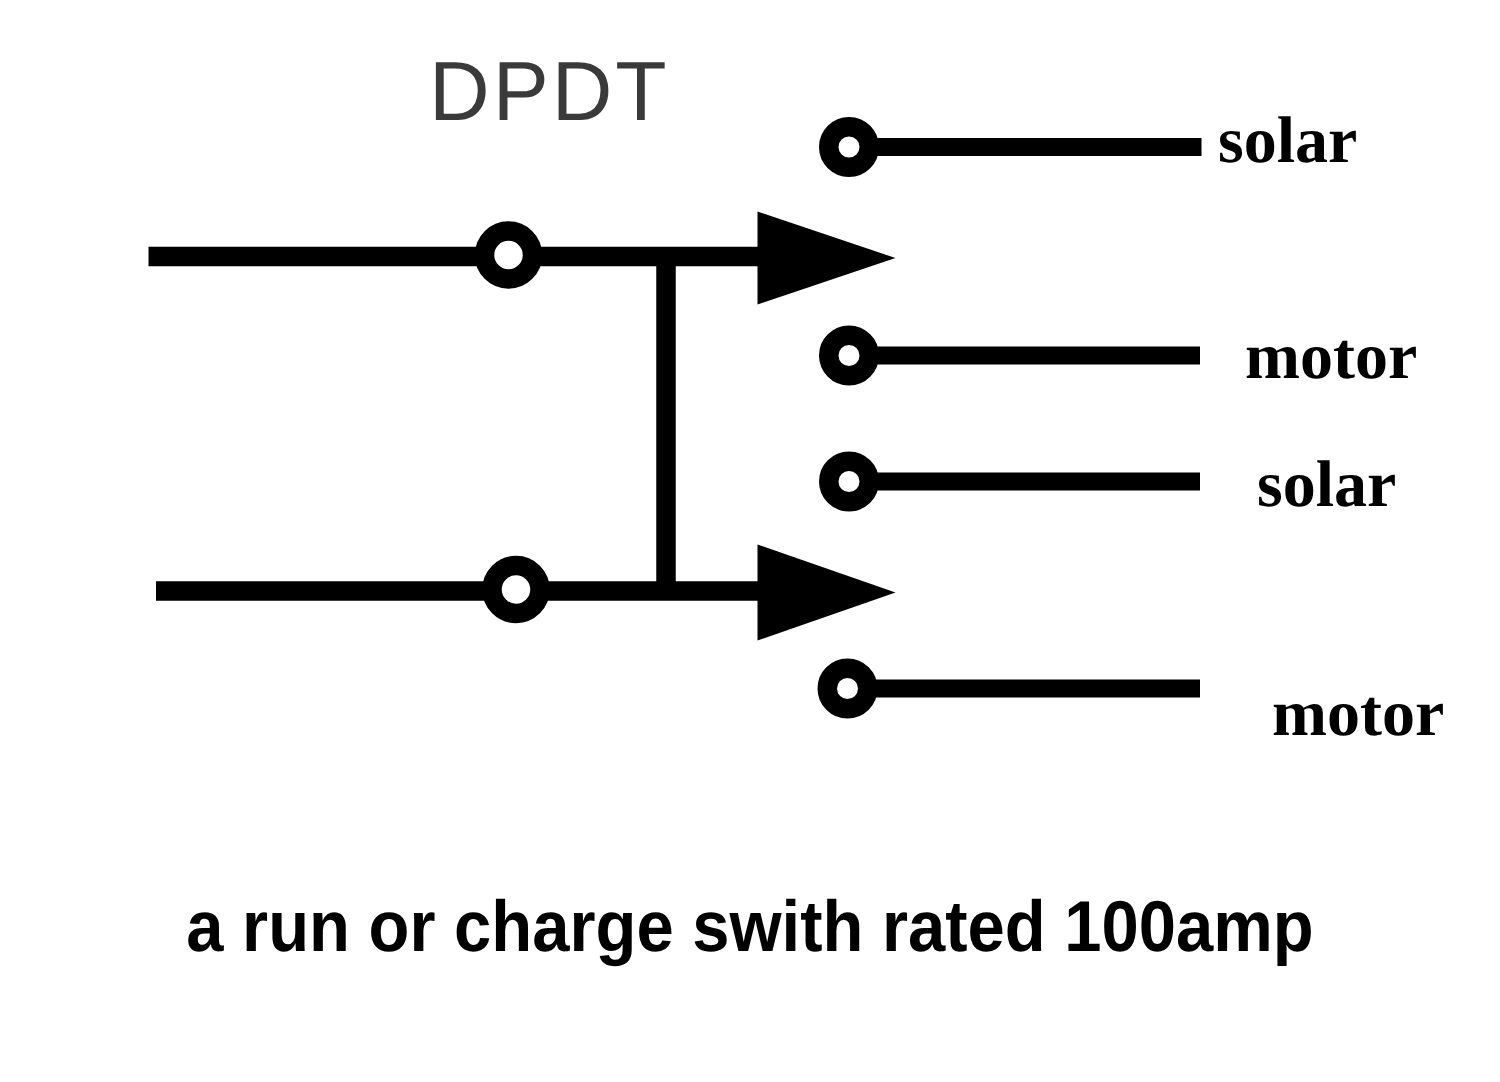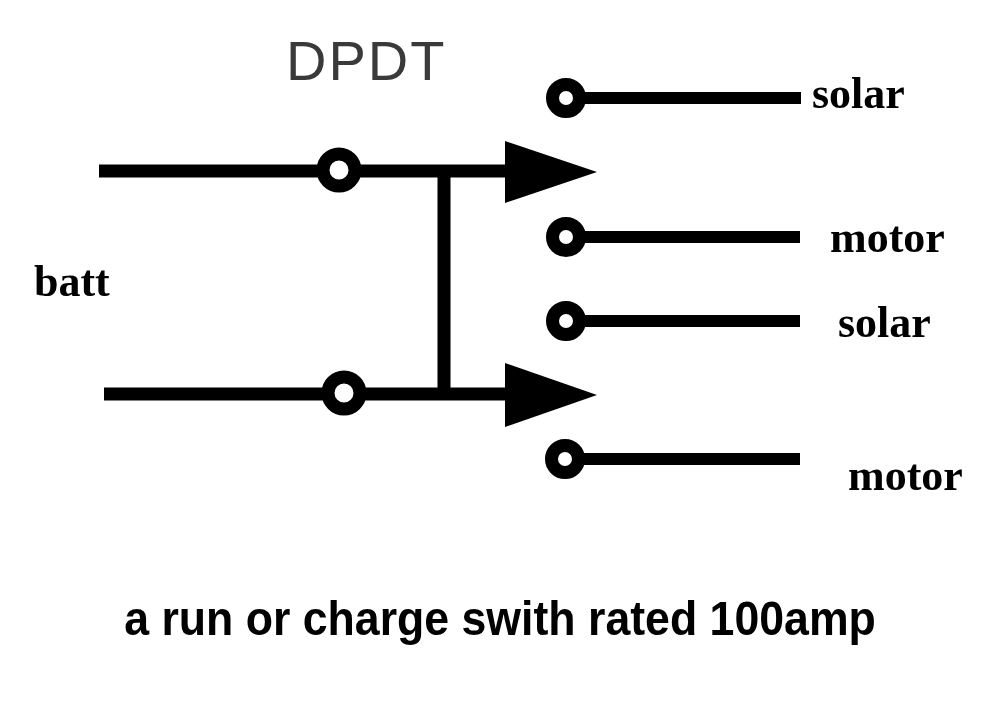--- a/index.html
+++ b/index.html
@@ -73,21 +73,20 @@
     <circle cx="565" cy="459" r="13.5" fill="#fff" stroke="#000" stroke-width="13"></circle>
 
     <line x1="584" y1="98" x2="801" y2="98" stroke="#000" stroke-width="12"></line>
     <line x1="584" y1="237" x2="800" y2="237" stroke="#000" stroke-width="12"></line>
     <line x1="584" y1="321" x2="800" y2="321" stroke="#000" stroke-width="12"></line>
     <line x1="584" y1="459" x2="800" y2="459" stroke="#000" stroke-width="12"></line>
   </svg>
 
   <div class="dpdt">DPDT</div>
 
-  <div class="lbl" style="left:34px;top:260px;">batt</div>
 
   <div class="lbl" style="left:812px;top:72px;">solar</div>
 
   <div class="lbl" style="left:830px;top:216px;">motor</div>
 
   <div class="lbl" style="left:838px;top:301px;">solar</div>
 
   <div class="lbl" style="left:848px;top:454px;">motor</div>
 
   <div class="caption">a run or charge swith rated 100amp</div>

